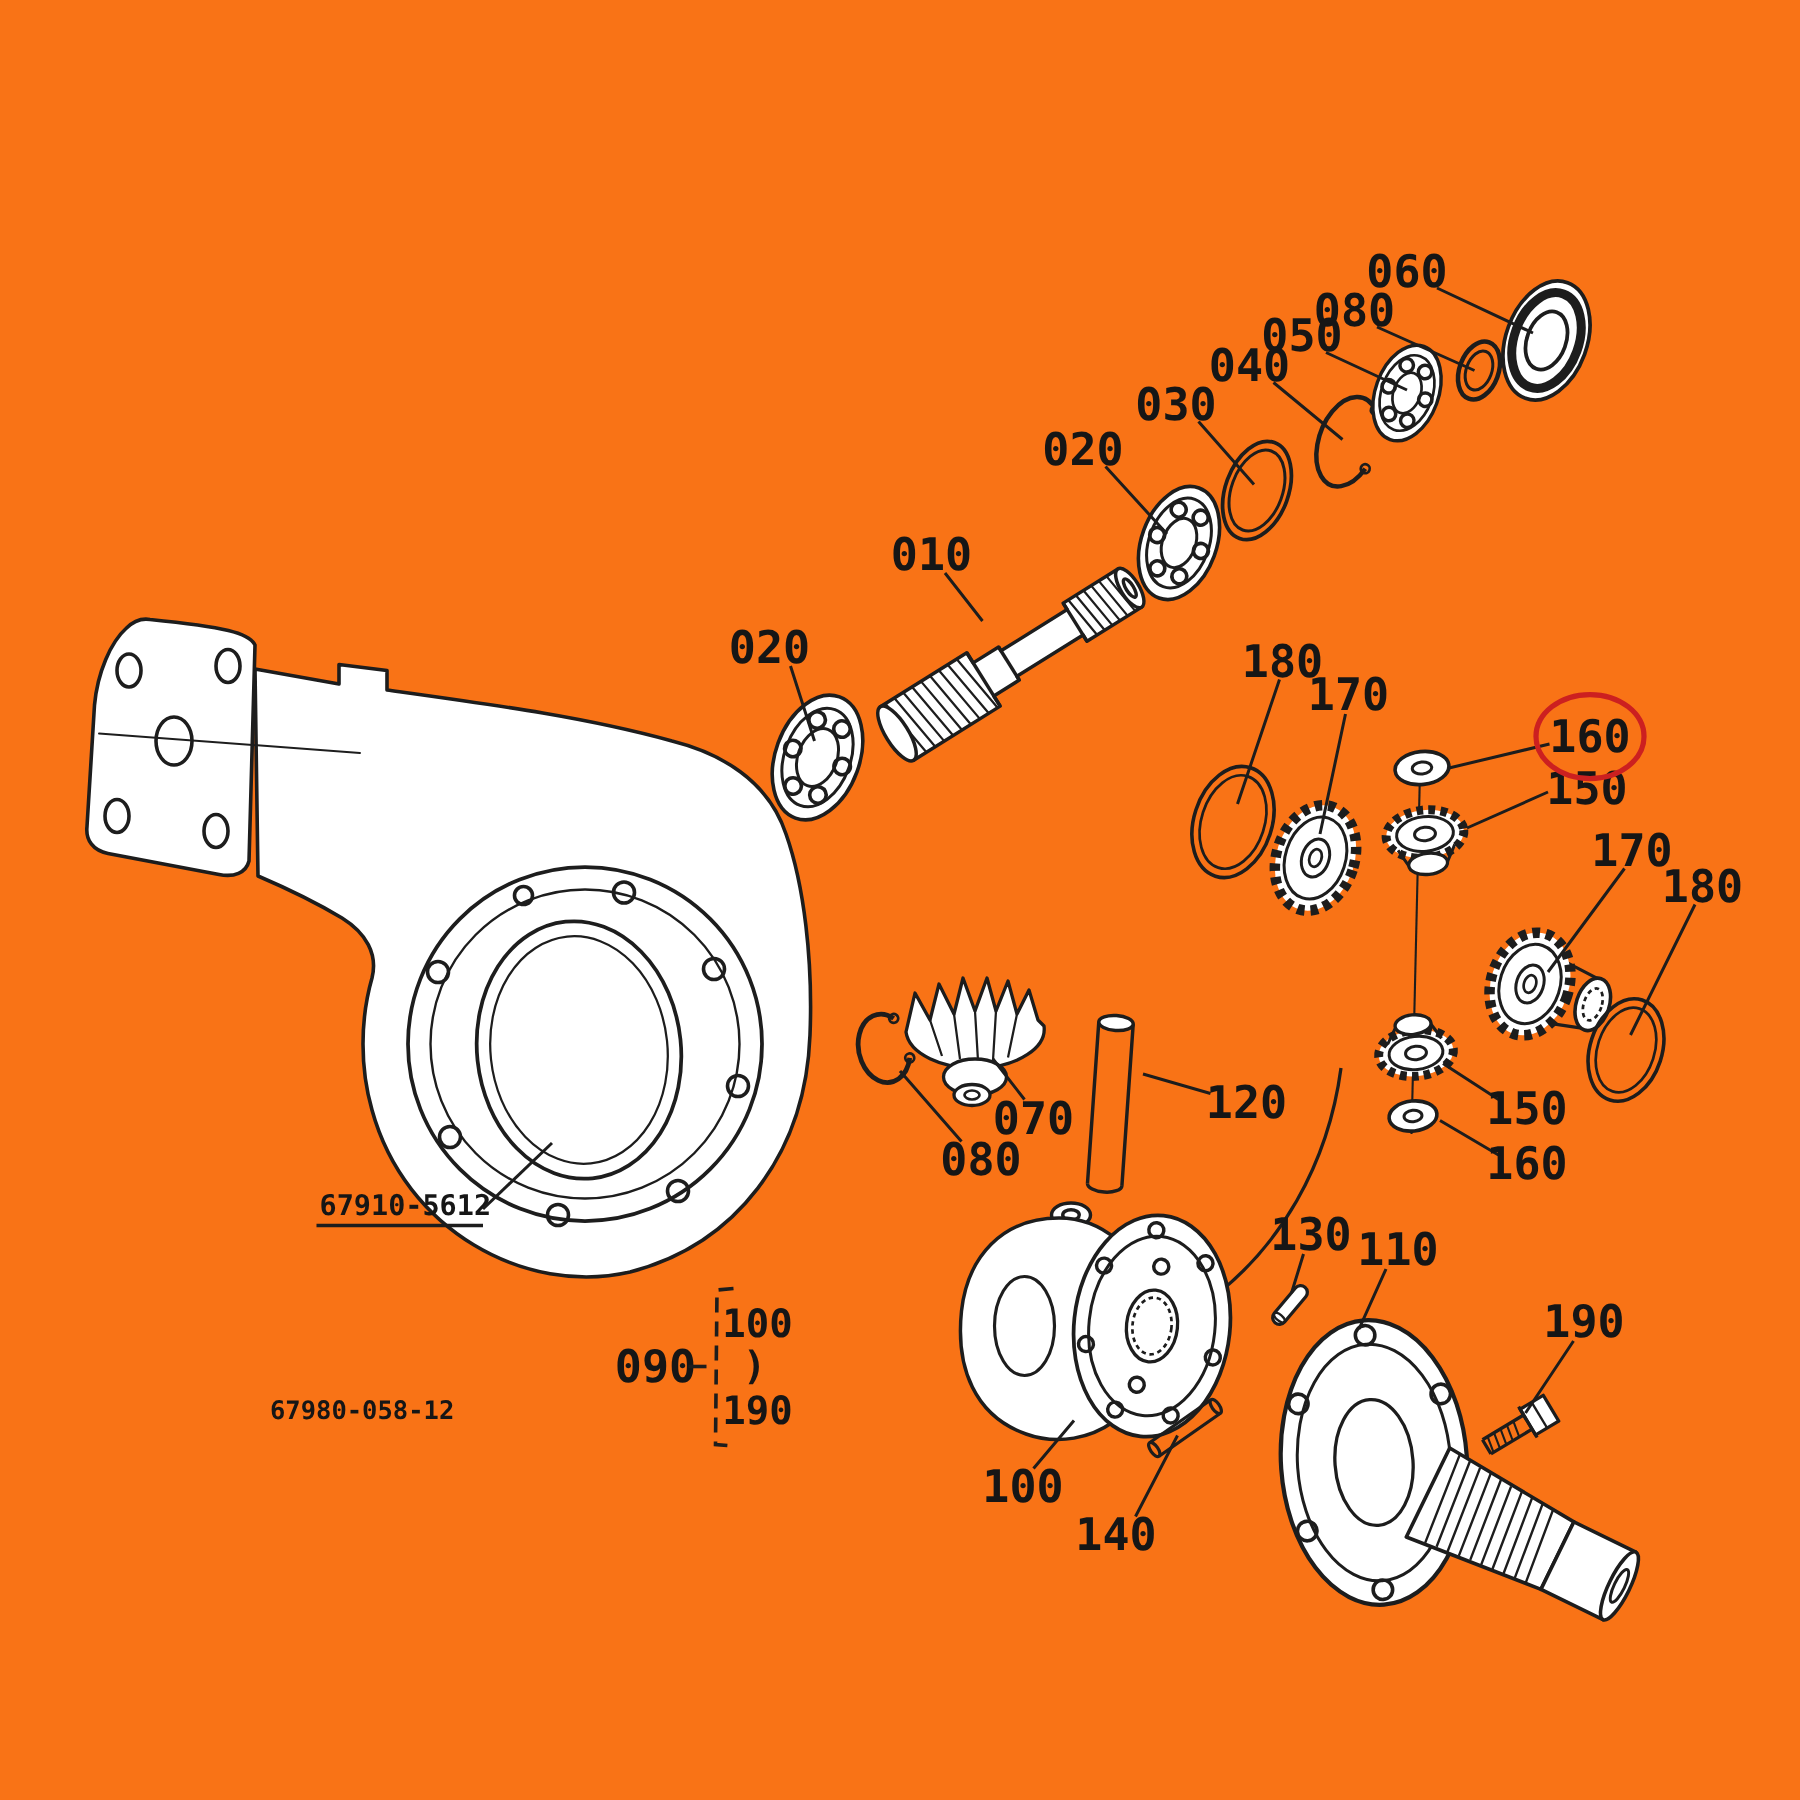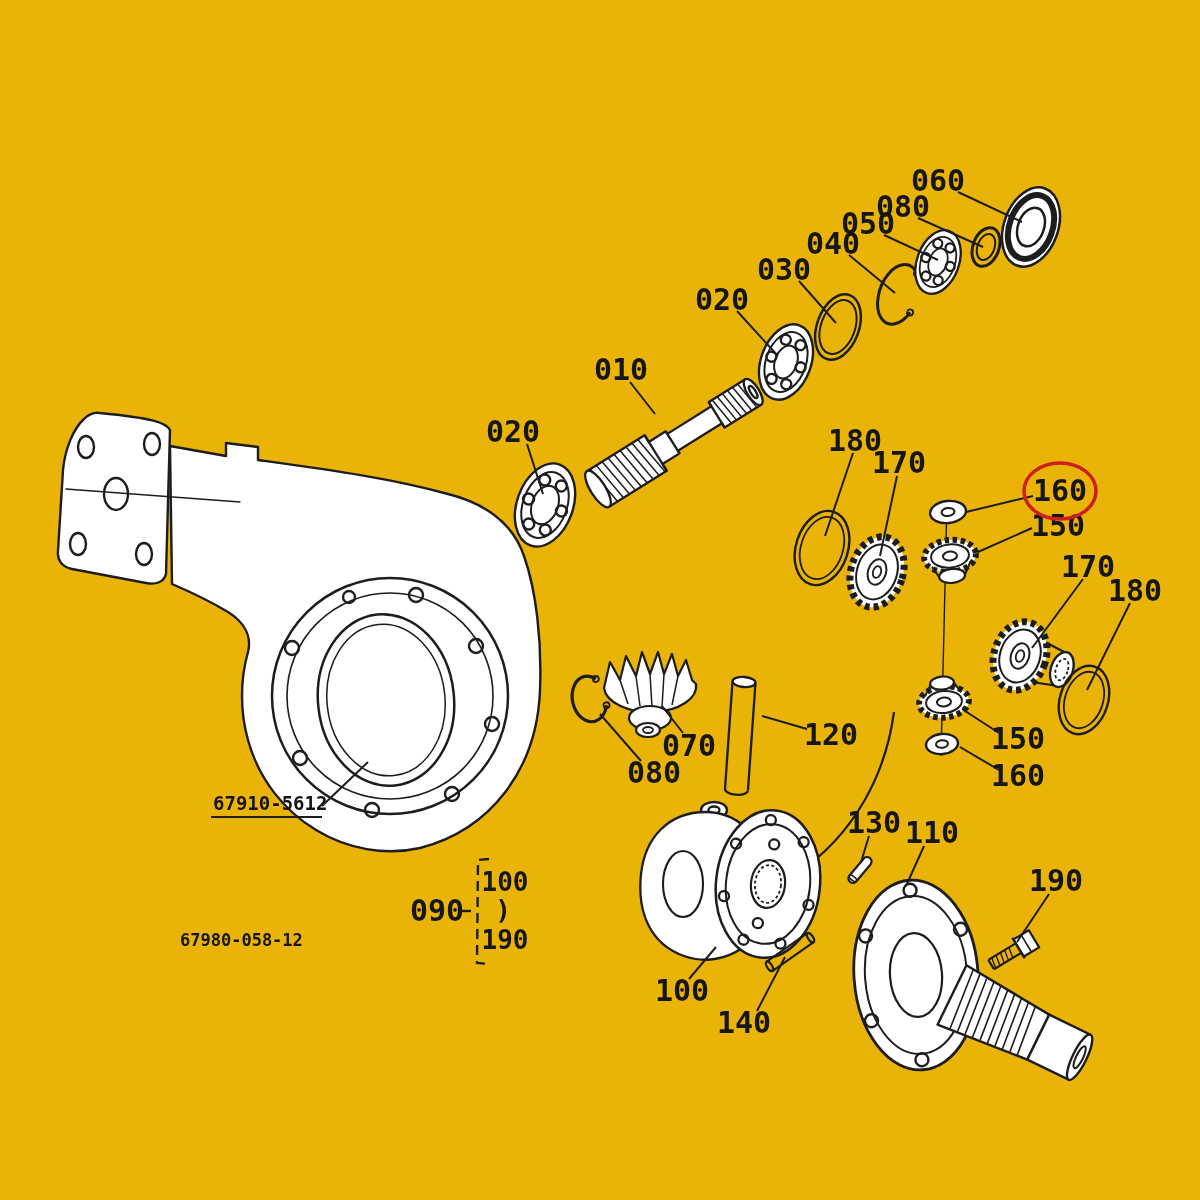--- a/index.html
+++ b/index.html
@@ -1,16 +1,16 @@
 <!DOCTYPE html>
 <html><head>
 <meta charset="utf-8">
 <style>
   html,body { margin:0; padding:0; background:#ffffff; }
-  .stage { position:relative; width:1200px; height:1200px; background:#eab308; overflow:hidden; }
+  .stage { position:relative; width:1200px; height:1200px; background:#f97316; overflow:hidden; }
   svg { position:absolute; left:0; top:0; }
   text { fill:#161616; }
   text.callout { font-family:"DejaVu Sans Mono", monospace; font-weight:bold; font-size:30px; text-anchor:middle; }
   text.bracket-item { font-family:"DejaVu Sans Mono", monospace; font-weight:bold; font-size:26px; text-anchor:middle; }
   text.ref { font-family:"DejaVu Sans Mono", monospace; font-weight:bold; font-size:19px; text-anchor:start; }
   text.ref.small { font-size:17px; }
 </style>
 </head>
 <body>
 

